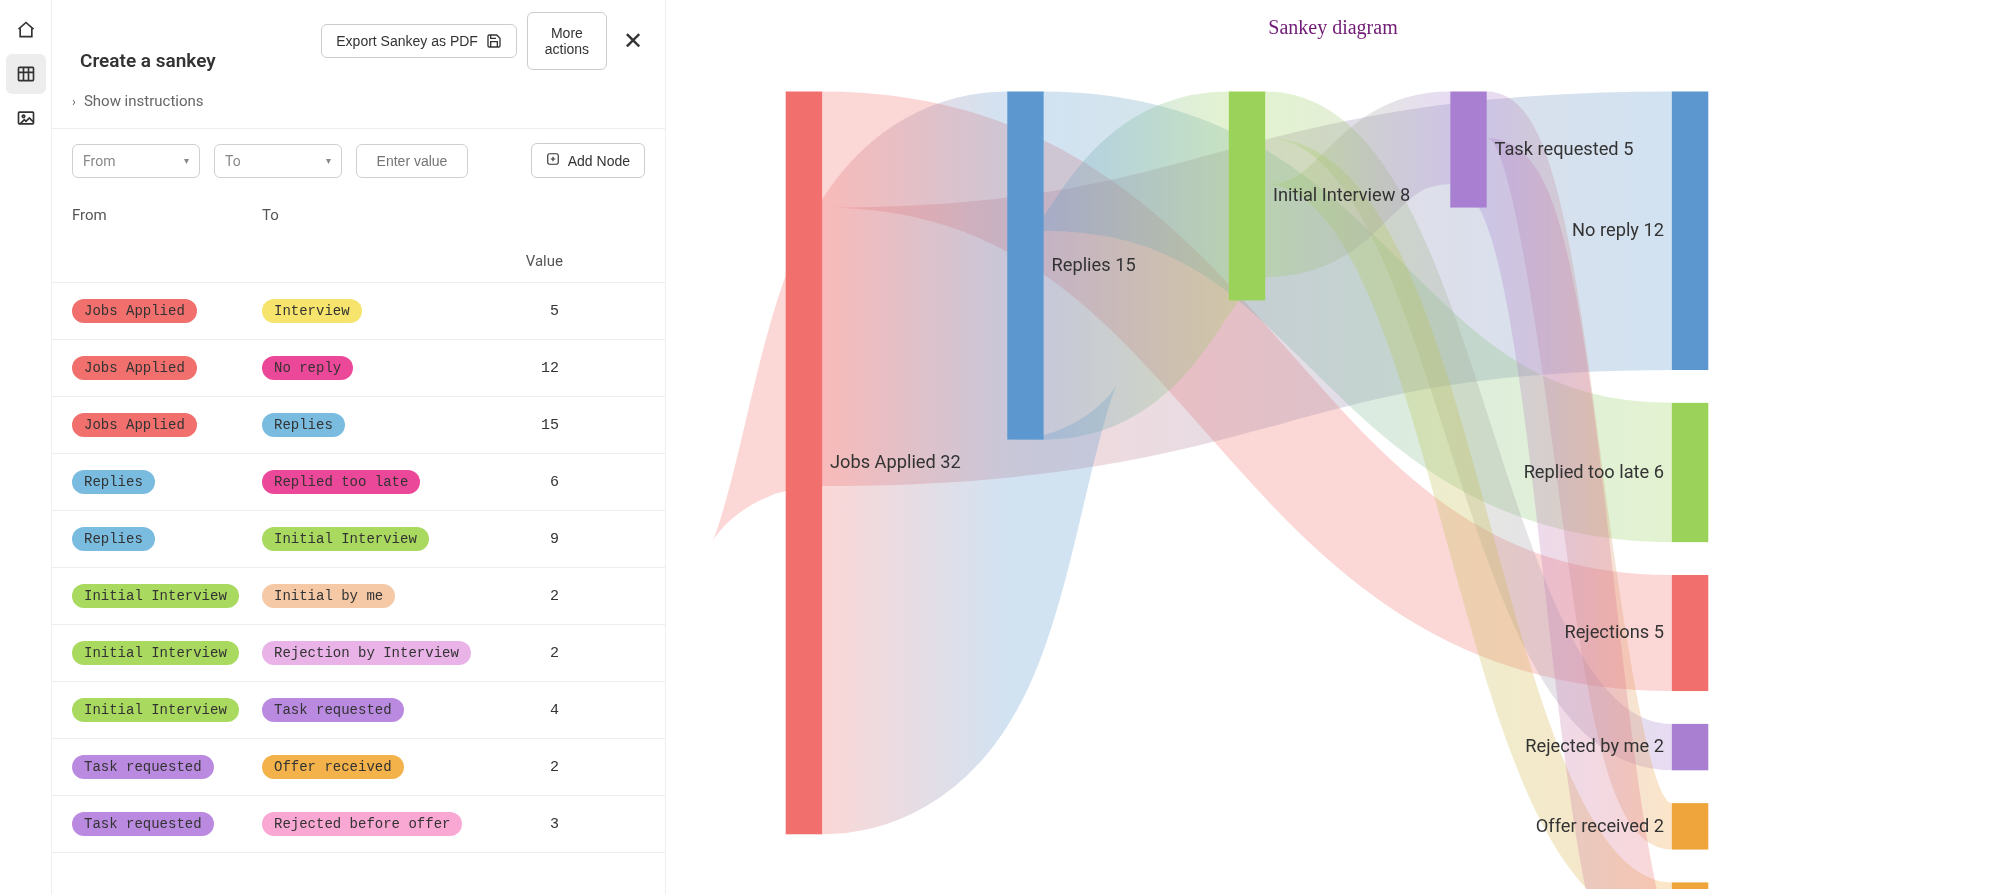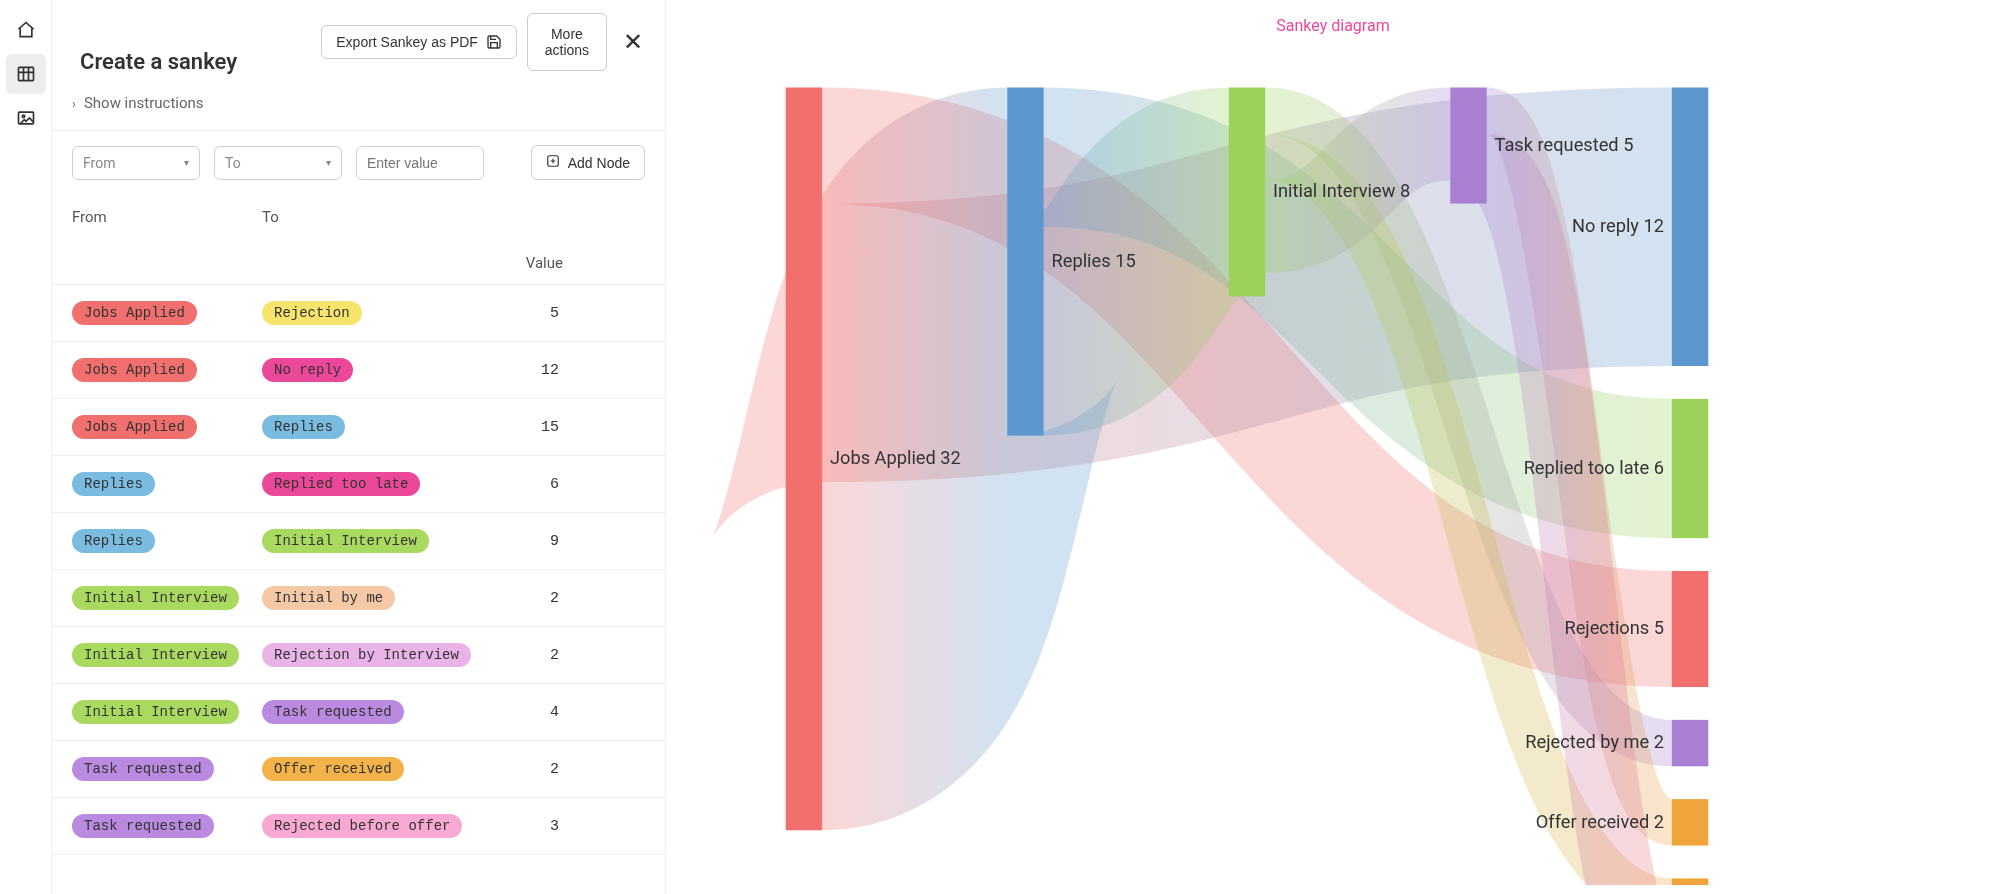--- a/index.html
+++ b/index.html
@@ -45,21 +45,21 @@
     flex-direction: column;
     overflow: hidden;
   }
   .panel-header {
     display: flex;
     align-items: center;
     padding: 10px 16px 14px 28px;
     gap: 10px;
   }
   .panel-title {
-    font-size: 22px;
+    font-size: 19px;
     font-weight: 600;
     flex: 1;
     margin-top: 39px;
   }
   .btn {
     border: 1px solid #ccc;
     border-radius: 6px;
     padding: 8px 14px;
     background: #fff;
     font-size: 14px;
@@ -111,21 +111,21 @@
     color: #888;
     background: #fff;
     display: flex;
     align-items: center;
     justify-content: space-between;
     gap: 6px;
     cursor: pointer;
   }
   .select { width: 128px; }
   .select.to { width: 128px; }
-  .textin { width: 128px; cursor: text; }
+  .textin { width: 112px; cursor: text; text-align: center; }
   .select .caret { font-size: 10px; color: #888; }
 
   .btn.addnode { margin-left: auto; }
   .btn .plus-icon svg { width: 14px; height: 14px; }
 
   
   .table-header {
     display: grid;
     grid-template-columns: 190px 240px 1fr;
     padding: 10px 20px 12px 20px;
@@ -158,23 +158,24 @@
 
   
   .diagram {
     flex: 1;
     padding: 10px 20px 0 20px;
     overflow: hidden;
     position: relative;
   }
   .diagram-title {
     text-align: center;
-    font-size: 16px;
-    color: #ec4899;
+    font-size: 20px;
+    color: #701a75;
     padding: 6px 0 16px 0;
+    font-family: Liberation Serif, serif;
   }
   .sankey-svg { width: 100%; height: calc(100% - 50px); }
   .nodelabel { font-size: 14px; fill: #333; }
 </style>
 </head>
 <body>
 
 <div class="rail">
   <div class="rail-item">
     <svg viewBox="0 0 24 24">
@@ -244,21 +245,21 @@
 
   <div class="table-header">
     <div>From</div>
     <div>To</div>
     <div class="vcol">Value</div>
   </div>
 
   <div class="tbody" id="tbody">
       <div class="trow">
         <div><span class="pill" style="background:#f1706e">Jobs Applied</span></div>
-        <div><span class="pill" style="background:#f6e46c">Rejection</span></div>
+        <div><span class="pill" style="background:#f6e46c">Interview</span></div>
         <div class="vcol">5</div>
       </div>
       <div class="trow">
         <div><span class="pill" style="background:#f1706e">Jobs Applied</span></div>
         <div><span class="pill" style="background:#ec4899">No reply</span></div>
         <div class="vcol">12</div>
       </div>
       <div class="trow">
         <div><span class="pill" style="background:#f1706e">Jobs Applied</span></div>
         <div><span class="pill" style="background:#7abce0">Replies</span></div>

